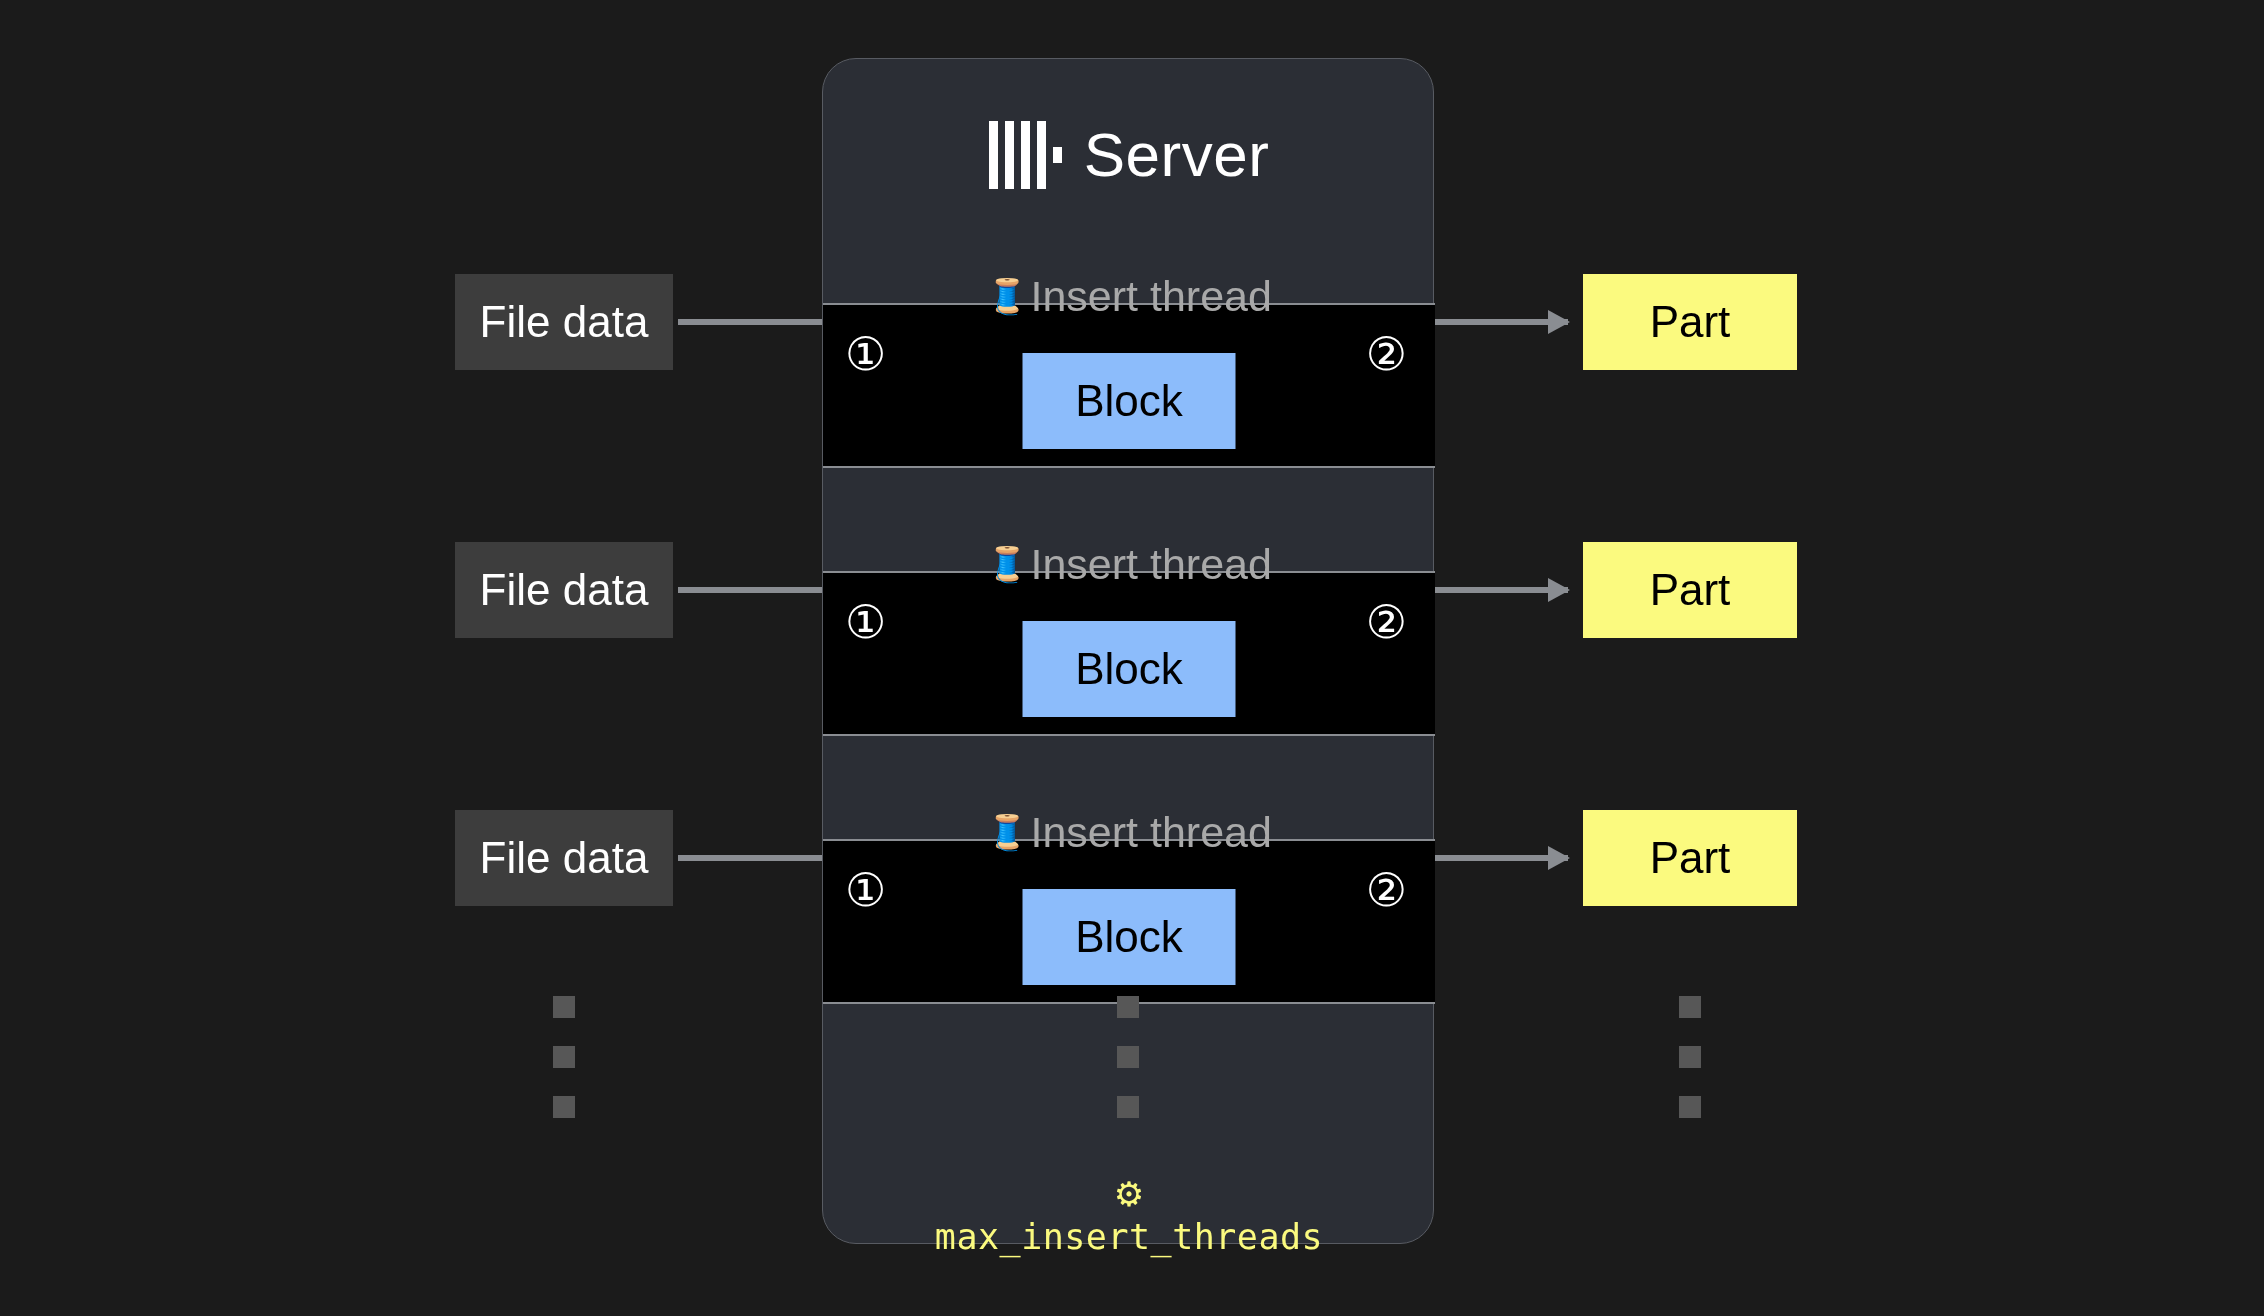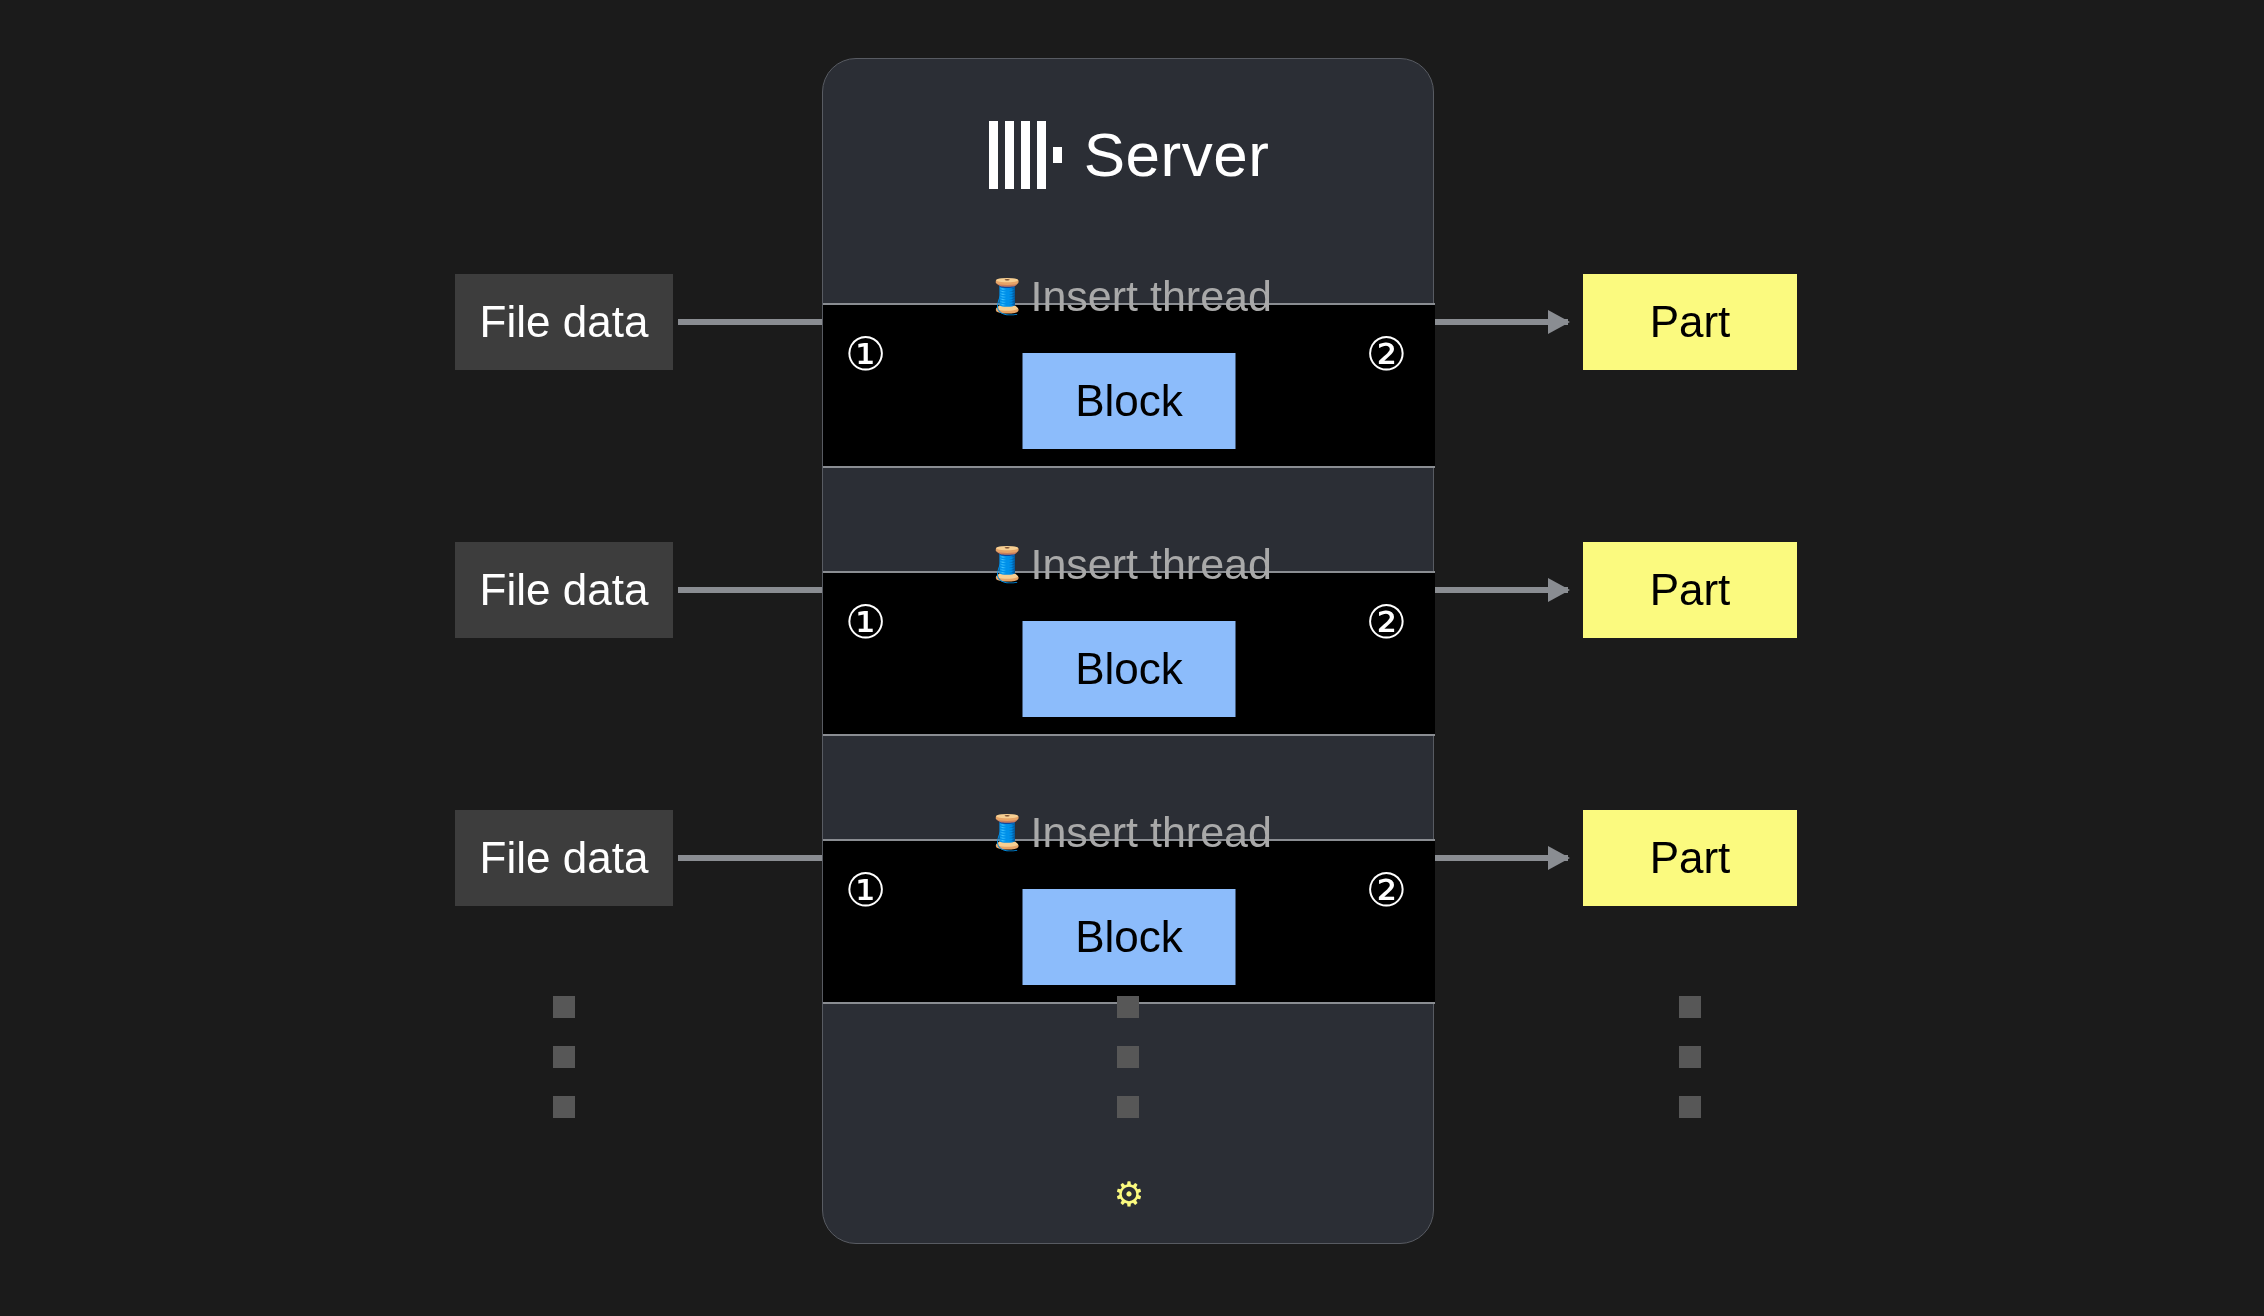--- a/index.html
+++ b/index.html
@@ -300,20 +300,21 @@
       </div>
       <span class="step-badge left">①</span>
       <span class="step-badge right">②</span>
       <div class="block-box">
         <span>Block</span>
       </div>
     </div>
 
     <div class="setting-area">
       <span class="gear-icon">⚙</span>
+      <span class="setting-name">max_insert_threads</span>
     </div>
 
   </div>
 
   <div class="dots-col left-col">
     <span class="dot-sq"></span>
     <span class="dot-sq"></span>
     <span class="dot-sq"></span>
   </div>
   <div class="dots-col center-col">

